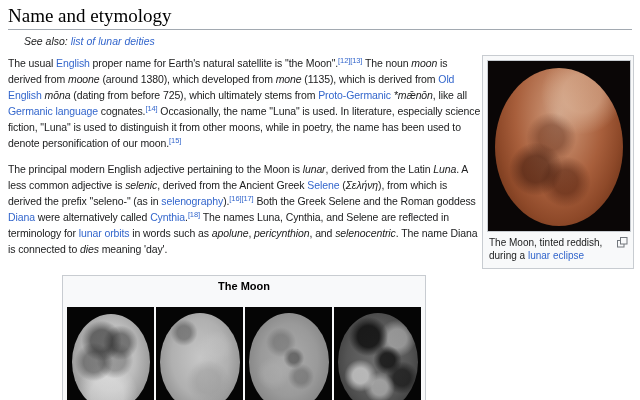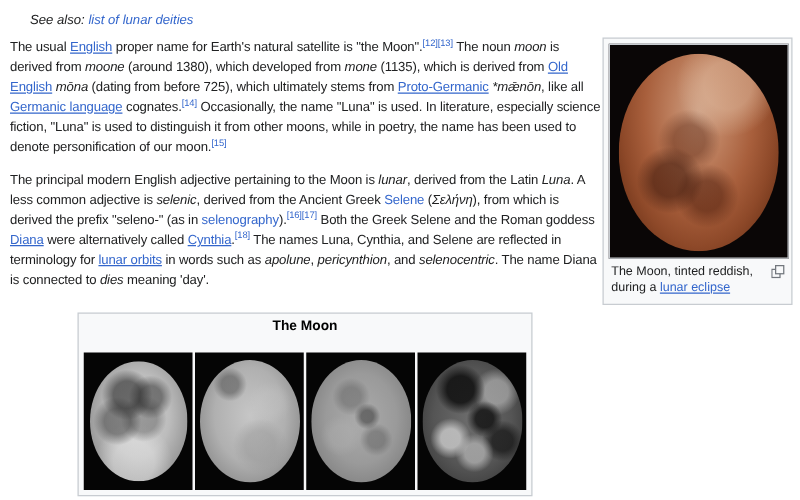--- a/index.html
+++ b/index.html
@@ -28,21 +28,21 @@
   }
   .hatnote{
     font-style:italic;font-size:10.5px;line-height:13px;
     padding-left:16px;margin:5px 0 7px 0;
   }
   .main{display:flex;align-items:flex-start;}
   .text-col{width:474px;flex:0 0 474px;font-size:10.5px;line-height:16px;letter-spacing:-0.1px;}
   .text-col p{margin:0 0 10px 0;}
   .seg-plain{}
   .seg-italic{font-style:italic;}
-  .seg-link{color:var(--link);cursor:pointer;text-decoration:underline;}
+  .seg-link{color:var(--link);cursor:pointer;}
   .seg-link-italic{color:var(--link);cursor:pointer;}
   sup.ref{font-size:7.5px;line-height:0;}
   sup.ref a{color:var(--link);text-decoration:none;cursor:pointer;}
 
   
   .thumb{
     margin-left:auto;flex:0 0 152px;width:152px;
     border:1px solid var(--box_border);background:var(--box_bg);
     padding:4px;font-size:10px;line-height:13px;
   }
@@ -112,20 +112,21 @@
       radial-gradient(circle at 74% 26%, rgba(190,190,190,.6) 0 10%, rgba(190,190,190,0) 20%),
       radial-gradient(circle at 80% 66%, rgba(20,20,20,.7) 0 9%, rgba(20,20,20,0) 18%),
       radial-gradient(ellipse at 50% 48%, #6e6e6e 0%, #555555 55%, #3a3a3a 85%, #262626 100%);
   }
 </style>
 </head>
 <body>
 
 <div class="page">
 
+  <h2 class="section-heading">Name and etymology</h2>
 
   <div class="hatnote"><span class="seg-italic">See also: </span><span class="seg-link-italic">list of lunar deities</span></div>
 
   <div class="main">
     <div class="text-col">
       <p><span class="seg-plain">The usual </span><span class="seg-link">English</span><span class="seg-plain"> proper name for Earth's natural satellite is "the Moon".</span><sup class="ref"><a>[12]</a></sup><sup class="ref"><a>[13]</a></sup><span class="seg-plain"> The noun </span><span class="seg-italic">moon</span><span class="seg-plain"> is derived from </span><span class="seg-italic">moone</span><span class="seg-plain"> (around 1380), which developed from </span><span class="seg-italic">mone</span><span class="seg-plain"> (1135), which is derived from </span><span class="seg-link">Old English</span><span class="seg-plain"> </span><span class="seg-italic">mōna</span><span class="seg-plain"> (dating from before 725), which ultimately stems from </span><span class="seg-link">Proto-Germanic</span><span class="seg-plain"> </span><span class="seg-italic">*mǣnōn</span><span class="seg-plain">, like all </span><span class="seg-link">Germanic language</span><span class="seg-plain"> cognates.</span><sup class="ref"><a>[14]</a></sup><span class="seg-plain"> Occasionally, the name "Luna" is used. In literature, especially science fiction, "Luna" is used to distinguish it from other moons, while in poetry, the name has been used to denote personification of our moon.</span><sup class="ref"><a>[15]</a></sup></p>
       <p><span class="seg-plain">The principal modern English adjective pertaining to the Moon is </span><span class="seg-italic">lunar</span><span class="seg-plain">, derived from the Latin </span><span class="seg-italic">Luna</span><span class="seg-plain">. A less common adjective is </span><span class="seg-italic">selenic</span><span class="seg-plain">, derived from the Ancient Greek </span><span class="seg-link-italic">Selene</span><span class="seg-plain"> (</span><span class="seg-italic">Σελήνη</span><span class="seg-plain">), from which is derived the prefix "seleno-" (as in </span><span class="seg-link-italic">selenography</span><span class="seg-plain">).</span><sup class="ref"><a>[16]</a></sup><sup class="ref"><a>[17]</a></sup><span class="seg-plain"> Both the Greek Selene and the Roman goddess </span><span class="seg-link">Diana</span><span class="seg-plain"> were alternatively called </span><span class="seg-link">Cynthia</span><span class="seg-plain">.</span><sup class="ref"><a>[18]</a></sup><span class="seg-plain"> The names Luna, Cynthia, and Selene are reflected in terminology for </span><span class="seg-link">lunar orbits</span><span class="seg-plain"> in words such as </span><span class="seg-italic">apolune</span><span class="seg-plain">, </span><span class="seg-italic">pericynthion</span><span class="seg-plain">, and </span><span class="seg-italic">selenocentric</span><span class="seg-plain">. The name Diana is connected to </span><span class="seg-italic">dies</span><span class="seg-plain"> meaning 'day'.</span></p>
     </div>
 
     <div class="thumb">

